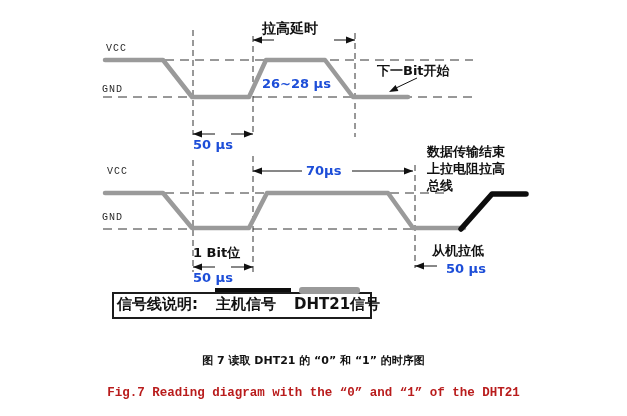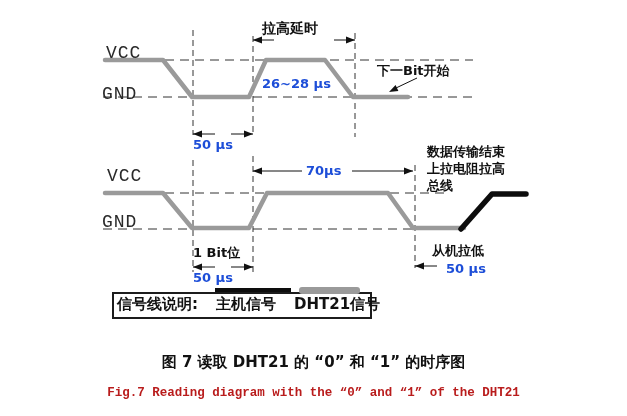--- a/index.html
+++ b/index.html
@@ -3,35 +3,35 @@
 <meta charset="utf-8">
 <style>
   html,body{margin:0;padding:0;background:#fff;}
   .canvas{
     position:relative;width:627px;height:416px;background:#ffffff;
     font-family:"DejaVu Sans","Liberation Sans",sans-serif;color:#141414;
     overflow:hidden;
   }
   .abs{position:absolute;white-space:nowrap;}
   .mono{font-family:"Liberation Mono","DejaVu Sans Mono",monospace;}
-  .sig-label{font-size:18px;letter-spacing:1px;color:#2a2a2a;}
+  .sig-label{font-size:10px;letter-spacing:1px;color:#2a2a2a;}
   .cjk{font-weight:600;font-size:13px;color:#111;}
   .dim{font-size:13px;font-weight:600;color:#1d4ed8;}
   .center{text-align:left;}
   .multiline{white-space:pre-line;line-height:17px;}
   svg{position:absolute;left:0;top:0;}
   .legend-box{
     position:absolute;left:112px;top:292px;width:256px;height:23px;
     border:2px solid #1c1c1c;background:#fff;
   }
   .legend-text{font-size:15px;font-weight:600;color:#111;text-align:center;}
   .bar-host{position:absolute;left:215px;top:288px;width:76px;height:4px;background:#0d0d0d;}
   .bar-dht{position:absolute;left:299px;top:287px;width:61px;height:7px;background:#9a9a9a;border-radius:3px;}
   .caption-cn{position:absolute;left:0;top:353px;width:627px;text-align:center;
-    font-size:15px;font-weight:700;color:#111;}
+    font-size:11px;font-weight:700;color:#111;}
   .caption-en{position:absolute;left:0;top:386px;width:627px;text-align:center;
     font-family:"Liberation Mono","DejaVu Sans Mono",monospace;font-size:12.5px;font-weight:600;color:#b91c1c;}
 </style>
 </head>
 <body>
 
 <div class="canvas">
 
   <svg width="627" height="416" viewBox="0 0 627 416">
 

